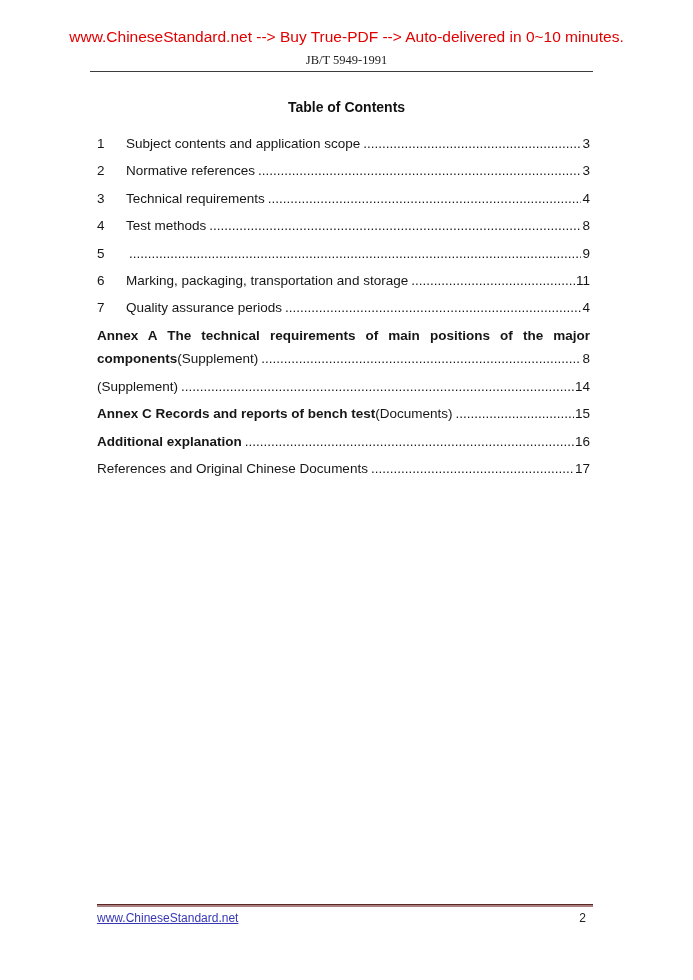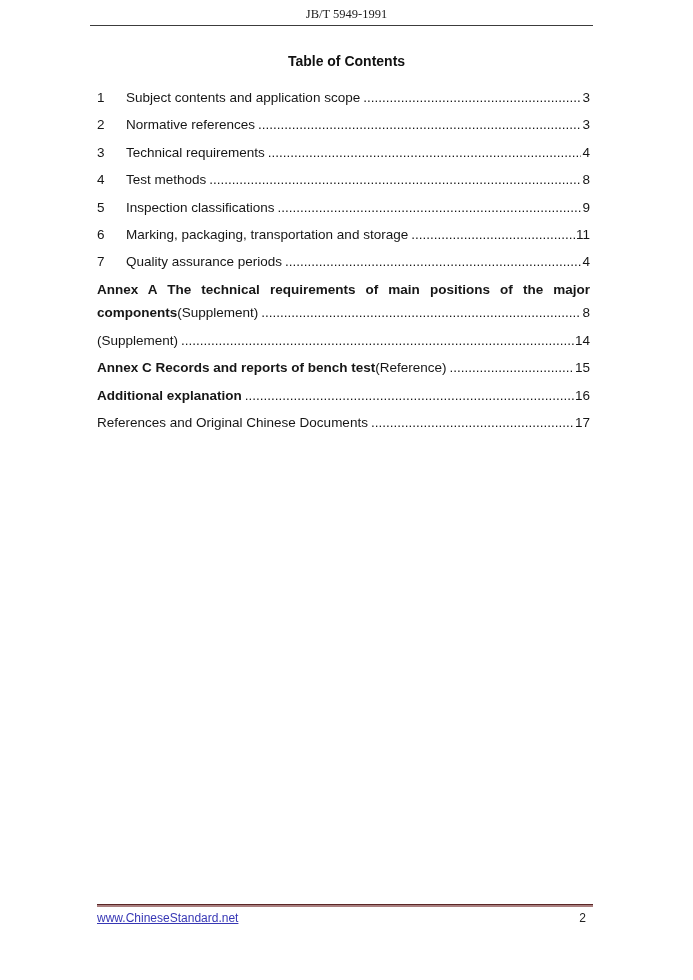--- a/index.html
+++ b/index.html
@@ -116,20 +116,21 @@
     text-decoration: underline;
     cursor: pointer;
   }
   .footer-page { color: #222222; padding-right: 7px; }
 </style>
 </head>
 <body>
 
 <div class="page">
 
+  <div class="promo">www.ChineseStandard.net --&gt; Buy True-PDF --&gt; Auto-delivered in 0~10 minutes.</div>
   <div class="doc-code">JB/T 5949-1991</div>
   <div class="header-rule"></div>
 
   <div class="page-title">Table of Contents</div>
 
   <div class="toc">
 
     <div class="toc-row">
       <span class="num">1</span>
       <span class="label">Subject contents and application scope</span>
@@ -153,21 +154,20 @@
 
     <div class="toc-row">
       <span class="num">4</span>
       <span class="label">Test methods</span>
       <span class="leader">............................................................................................................................................................................................................................................................................................................</span>
       <span class="pagenum">8</span>
     </div>
 
     <div class="toc-row">
       <span class="num">5</span>
-      <span class="label">Inspection classifications</span>
       <span class="leader">............................................................................................................................................................................................................................................................................................................</span>
       <span class="pagenum">9</span>
     </div>
 
     <div class="toc-row">
       <span class="num">6</span>
       <span class="label">Marking, packaging, transportation and storage</span>
       <span class="leader">............................................................................................................................................................................................................................................................................................................</span>
       <span class="pagenum">11</span>
     </div>
@@ -190,21 +190,21 @@
     </div>
 
     <div class="toc-row">
       <span class="label"> (Supplement)</span>
       <span class="leader">............................................................................................................................................................................................................................................................................................................</span>
       <span class="pagenum">14</span>
     </div>
 
     <div class="toc-row">
       <span class="label b">Annex C Records and reports of bench test</span>
-      <span class="label"> (Reference)</span>
+      <span class="label"> (Documents)</span>
       <span class="leader">............................................................................................................................................................................................................................................................................................................</span>
       <span class="pagenum">15</span>
     </div>
 
     <div class="toc-row">
       <span class="label b">Additional explanation</span>
       <span class="leader">............................................................................................................................................................................................................................................................................................................</span>
       <span class="pagenum">16</span>
     </div>
 

